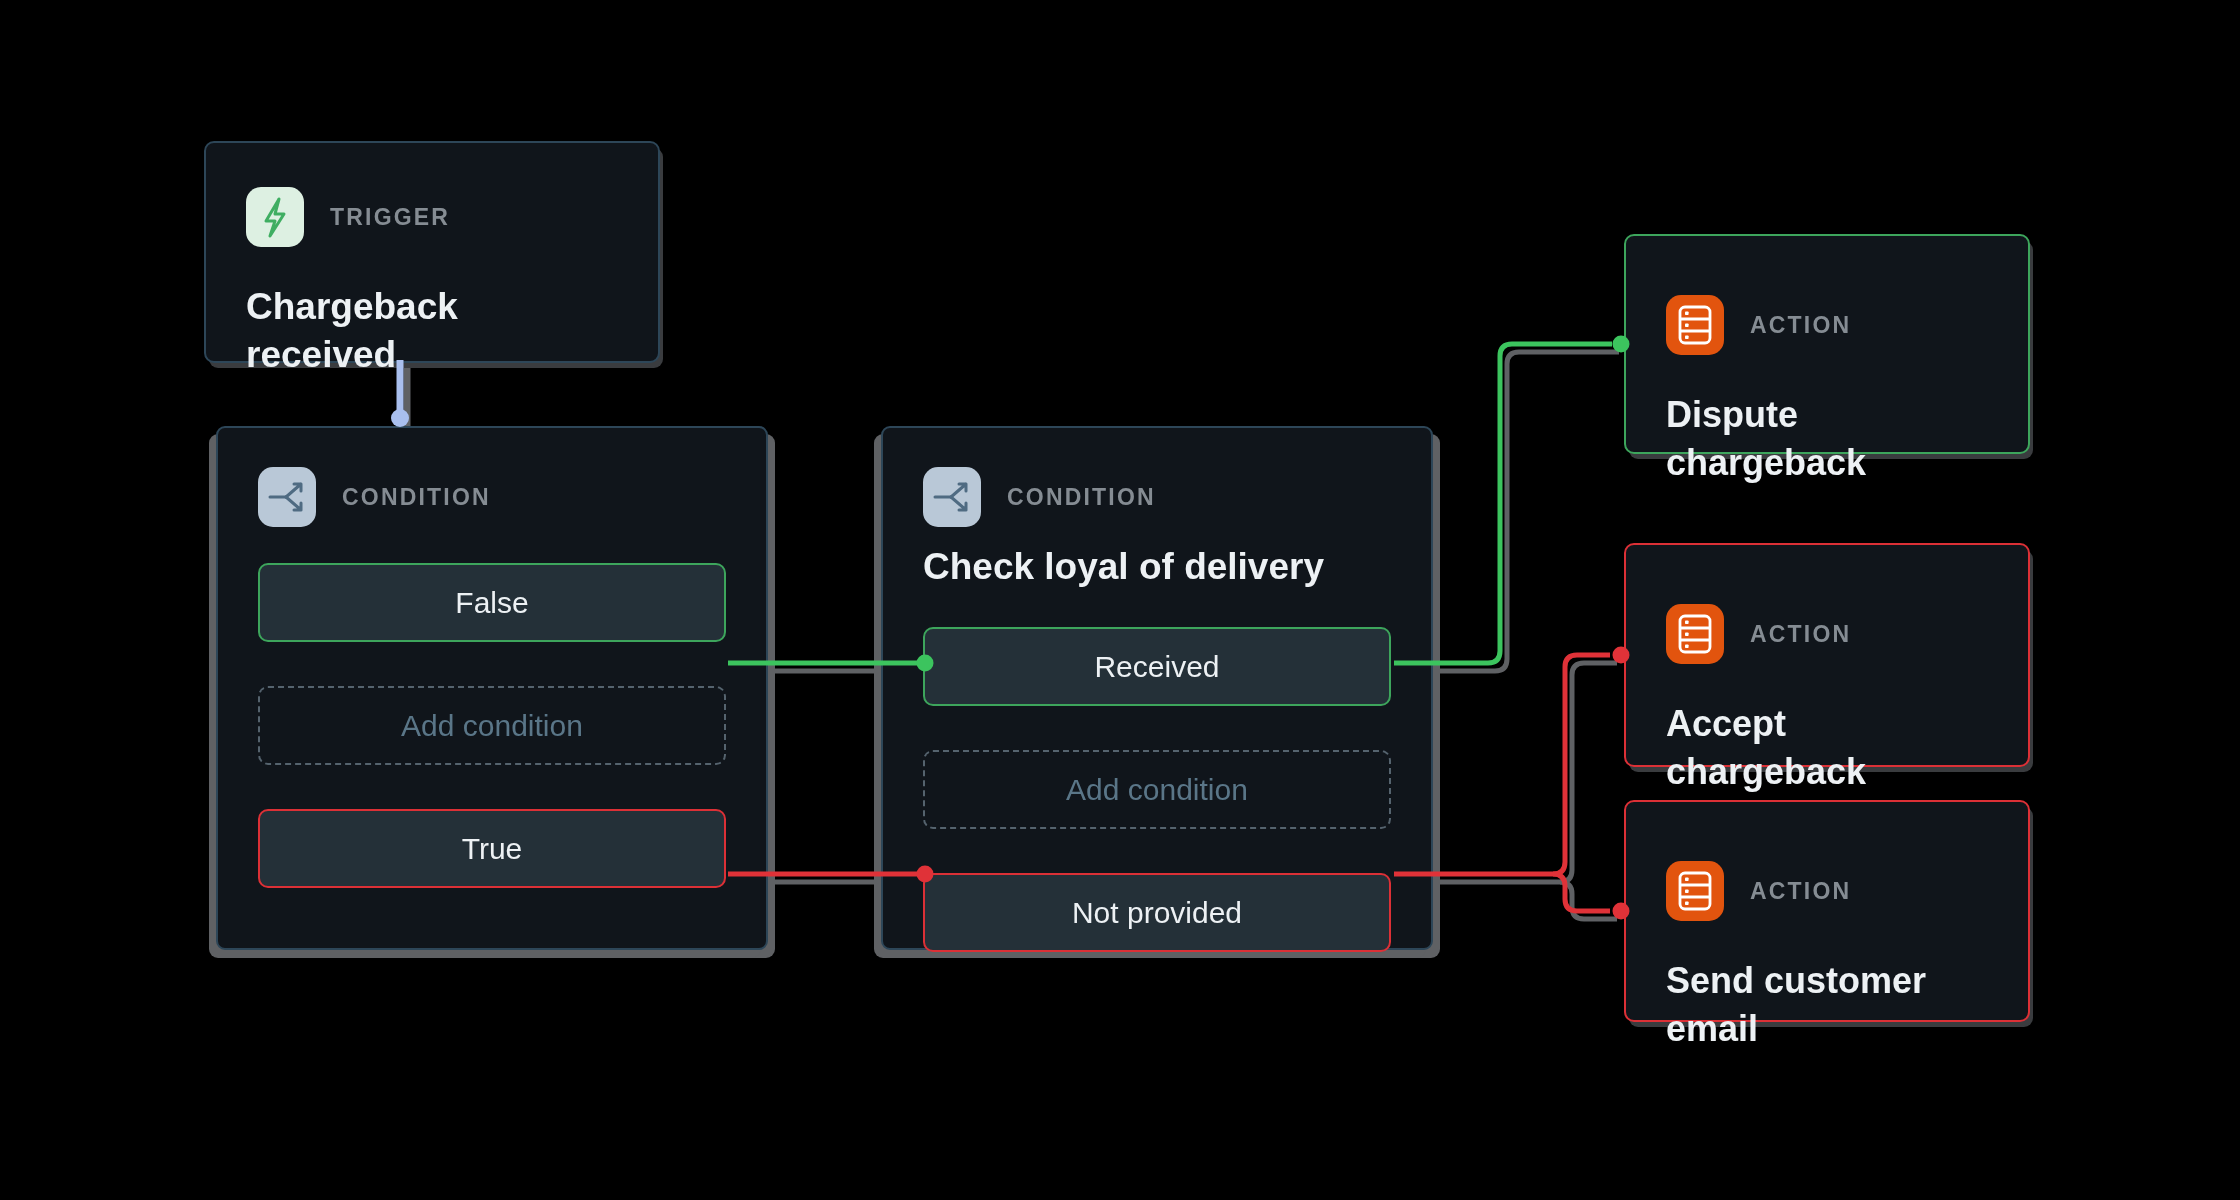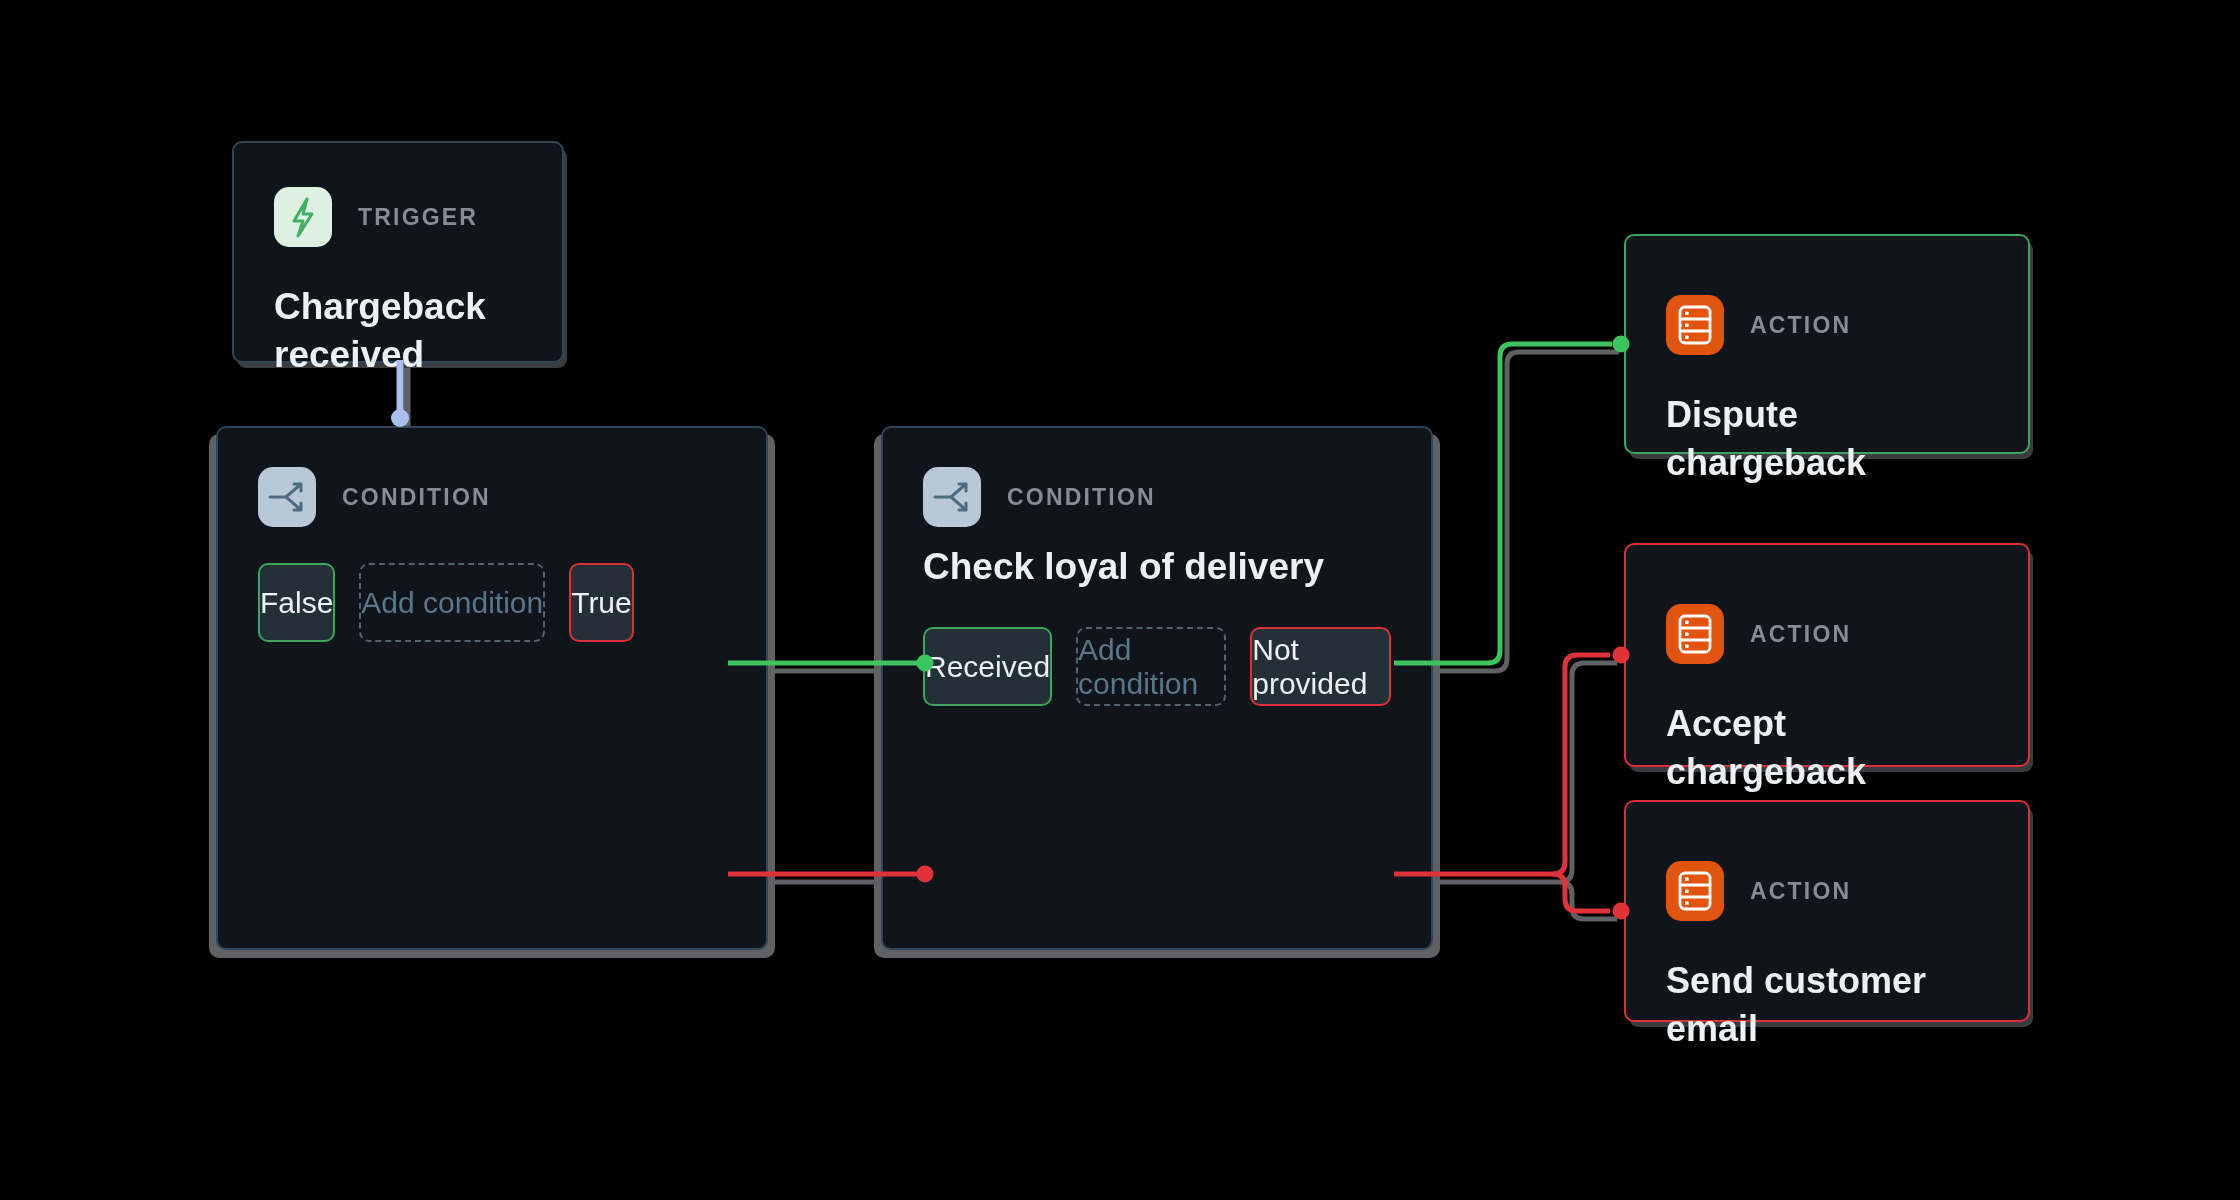--- a/index.html
+++ b/index.html
@@ -16,58 +16,58 @@
   .canvas{position:relative;width:2240px;height:1200px;background:#000;overflow:hidden;}
   .layer{position:absolute;left:0;top:0;width:2240px;height:1200px;pointer-events:none;}
 
   .node{position:absolute;background:var(--card_bg);border:2px solid var(--card_border);
         border-radius:10px;box-sizing:border-box;box-shadow:4px 6px 0 -1px var(--shadow_soft);}
   .node.condition{box-shadow:-7px 8px 0 0 var(--shadow_strong),7px 8px 0 0 var(--shadow_strong);}
   .node.action-green{border-color:var(--green_border);border-width:2.5px;}
   .node.action-red{border-color:var(--red_border);border-width:2.5px;}
 
   .pad-trigger{padding:44px 40px 0 40px;}
-  .pad-condition{padding:39px 40px 16px 40px;}
+  .pad-condition{padding:39px 40px 16px 40px;border-radius:9px;}
   .pad-action{padding:59px 40px 0 40px;}
 
   .head{display:flex;align-items:center;gap:26px;}
   .icon{display:inline-flex;width:58px;height:60px;border-radius:15px;align-items:center;justify-content:center;flex:0 0 auto;}
   .icon svg{display:block;}
   .icon.trigger-ic{background:var(--icon_trigger_bg);}
   .icon.condition-ic{background:var(--icon_condition_bg);}
   .icon.action-ic{background:var(--icon_action_bg);}
 
   .type-label{font-size:23px;font-weight:700;letter-spacing:2.2px;color:var(--label_gray);}
   .title{font-size:37px;line-height:48px;font-weight:700;color:var(--title_white);}
   .trigger .title{margin-top:36px;}
   .condition .title{margin-top:16px;}
   .action .title{margin-top:36px;font-size:36px;}
 
-  .branches{margin-top:36px;display:flex;flex-direction:row;gap:24px;}
+  .branches{margin-top:36px;display:flex;flex-direction:column;gap:44px;}
   .branch{height:79px;box-sizing:border-box;border-radius:10px;display:flex;align-items:center;justify-content:center;
           font-size:30px;color:var(--title_white);background:var(--button_bg);}
   .branch.green{border:2.5px solid var(--green_border);}
   .branch.red{border:2.5px solid var(--red_border);}
   .branch.dashed{background:transparent;border:2px dashed var(--dashed_border);color:var(--muted_text);}
 </style>
 </head>
 <body>
 
 <div class="canvas">
 
   <svg id="svg-shadows" class="layer" viewBox="0 0 2240 1200">
       <path d="M400 360 V420" fill="none" stroke="var(--shadow_strong)" stroke-width="7" transform="translate(7,8)"></path>
       <path d="M728 663 H918" fill="none" stroke="var(--shadow_strong)" stroke-width="5" transform="translate(7,8)"></path>
       <path d="M728 874 H918" fill="none" stroke="var(--shadow_strong)" stroke-width="5" transform="translate(7,8)"></path>
       <path d="M1394 663 H1488 Q1500 663 1500 651 V356 Q1500 344 1512 344 H1612" fill="none" stroke="var(--shadow_strong)" stroke-width="5" transform="translate(7,8)"></path>
       <path d="M1394 874 H1553 Q1565 874 1565 862 V667 Q1565 655 1577 655 H1610" fill="none" stroke="var(--shadow_strong)" stroke-width="5" transform="translate(7,8)"></path>
       <path d="M1553 874 Q1565 874 1565 886 V899 Q1565 911 1577 911 H1610" fill="none" stroke="var(--shadow_strong)" stroke-width="5" transform="translate(7,8)"></path>
     </svg>
 
-  <div class="node trigger pad-trigger" style="left:232px;top:141px;width:332px;height:222px">
+  <div class="node trigger pad-trigger" style="left:204px;top:141px;width:456px;height:222px">
     <div class="head">
       <span class="icon trigger-ic">
         <svg width="58" height="60" viewBox="0 0 58 60">
           <path d="M33 12 L20 34 h9 l-5 15 L38 27 h-9 l4-15 Z" fill="none" stroke="var(--icon_trigger_glyph)" stroke-width="3" stroke-linejoin="round"></path>
         </svg>
       </span>
       <span class="type-label">TRIGGER</span>
     </div>
     <div class="title">Chargeback received</div>
   </div>

